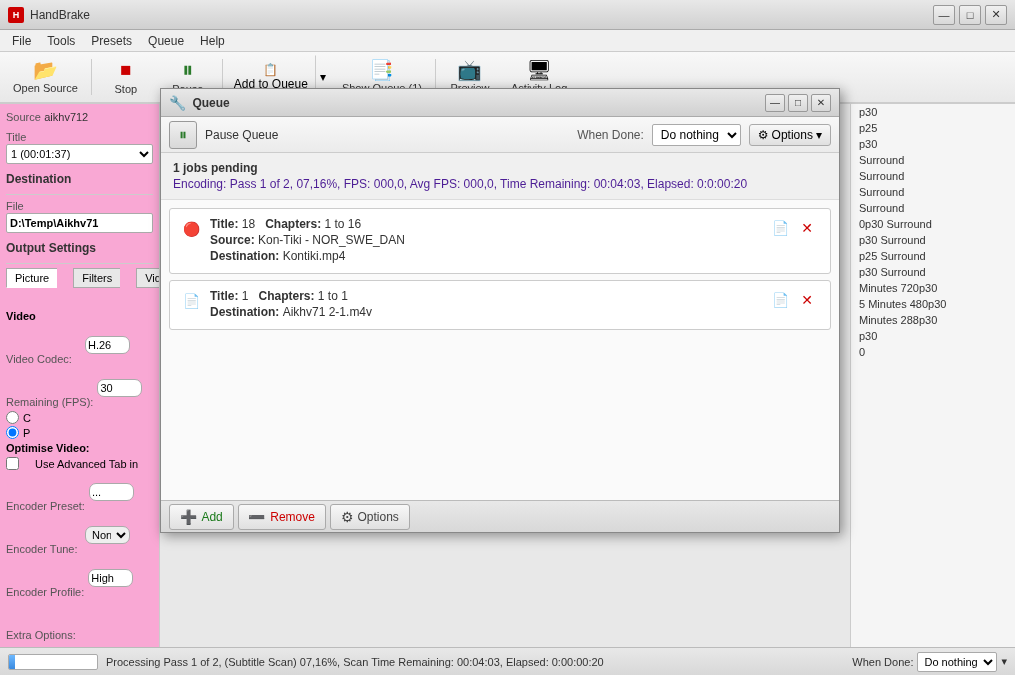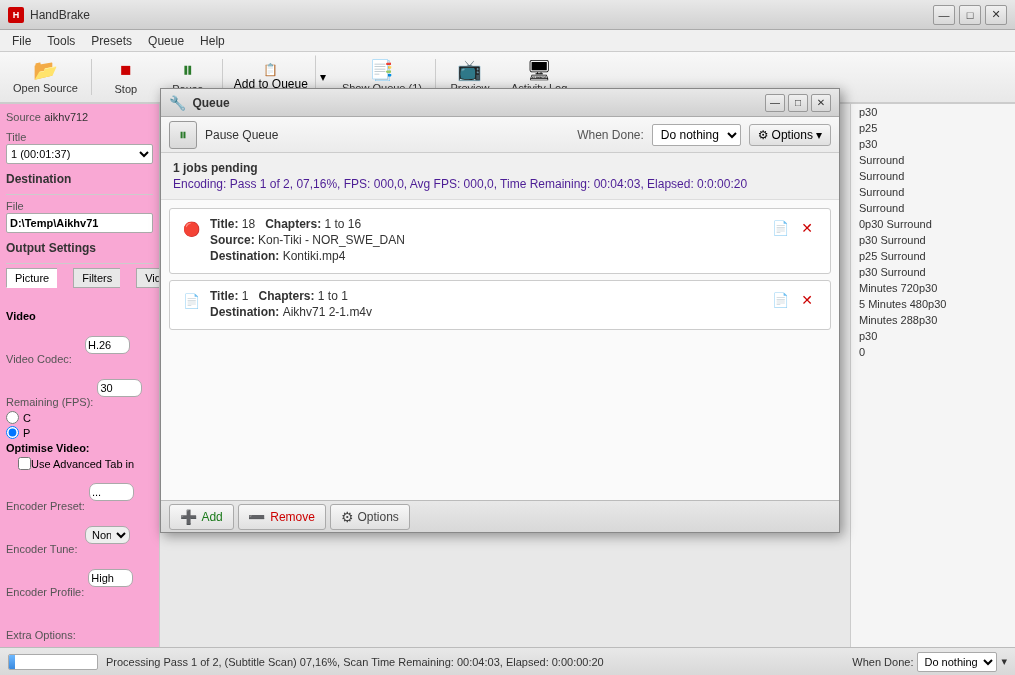--- a/index.html
+++ b/index.html
@@ -199,21 +199,21 @@
     }
     .tab:last-child { border-right: 1px solid #aaa; }
     .tab.active { background: white; border-bottom-color: white; }
     .subsection { margin-bottom: 4px; }
     .subsection-title { font-size: 11px; font-weight: bold; margin-bottom: 3px; }
     .inline-row { display: flex; align-items: center; gap: 4px; margin-bottom: 3px; }
     .inline-label { font-size: 11px; color: #555; min-width: 75px; margin-top: 28px; }
     .small-input { width: 45px; height: 18px; border: 1px solid #aaa; border-radius: 7px; font-size: 11px; padding: 1px 2px; }
     .radio-group { display: flex; flex-direction: column; gap: 2px; margin-bottom: 3px; }
     .radio-item { display: flex; align-items: center; gap: 4px; font-size: 11px; }
-    .checkbox-item { display: flex; align-items: center; gap: 0; font-size: 11px; margin-bottom: 2px; margin-left: 12px; }
+    .checkbox-item { display: flex; align-items: center; gap: 16px; font-size: 11px; margin-bottom: 2px; }
 
     
     .right-panel {
       width: 165px;
       background: #f5f5f5;
       border-left: 1px solid #ccc;
       overflow-y: auto;
       flex-shrink: 0;
     }
     .preset-item {

